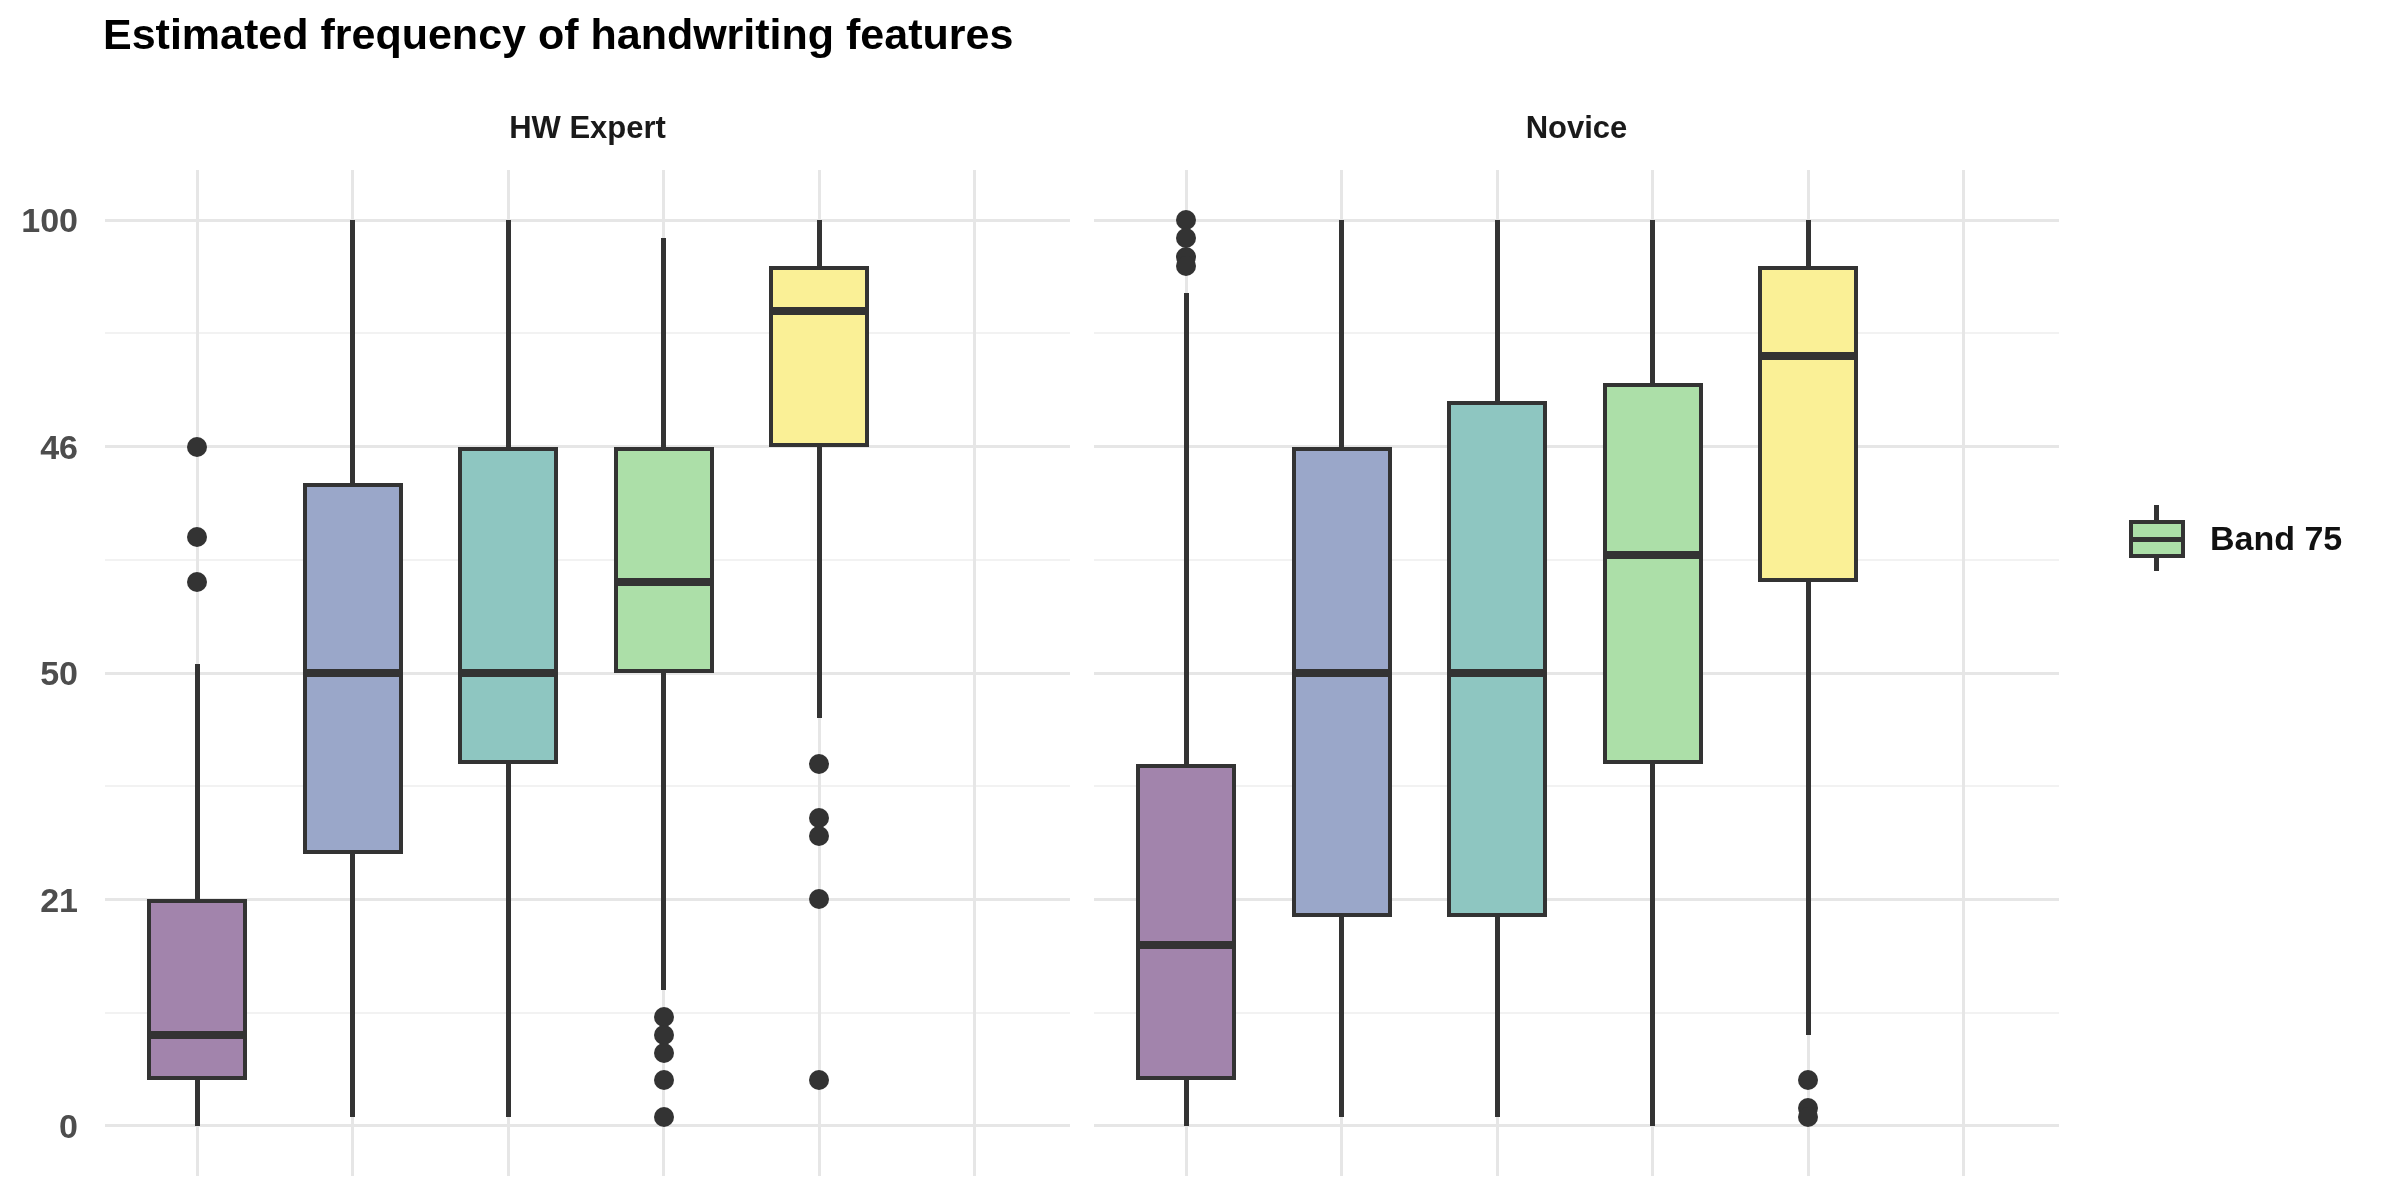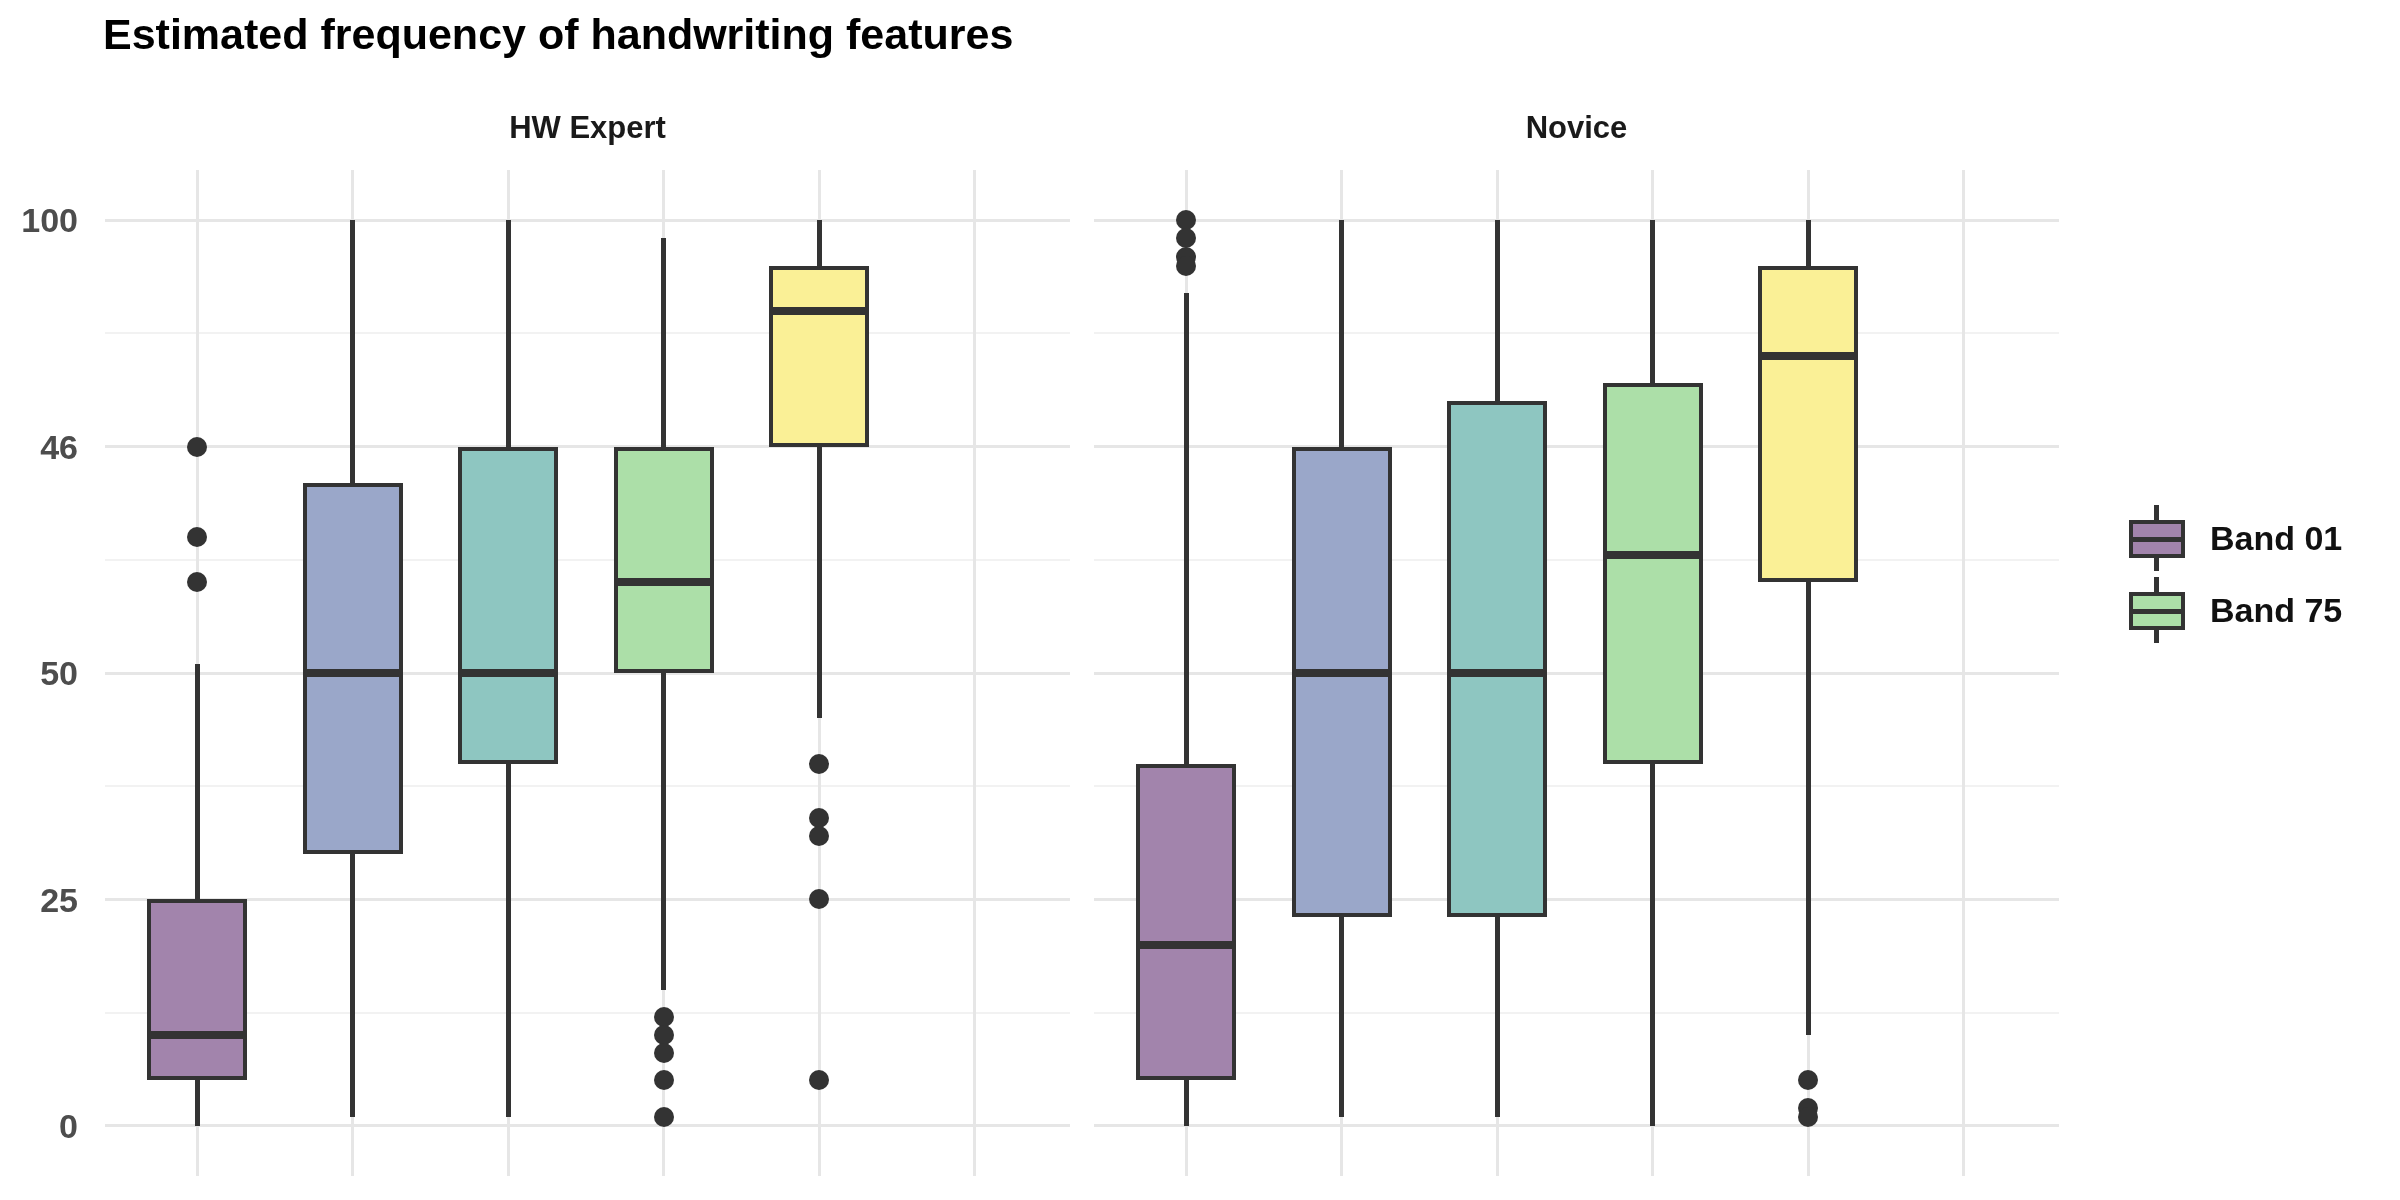--- a/index.html
+++ b/index.html
@@ -34,21 +34,21 @@
 
   <div class="chart-title">Estimated frequency of handwriting features</div>
 
   <div class="strip strip-0">HW Expert</div>
   <div class="strip strip-1">Novice</div>
 
   <div class="yaxis">
     <div class="ylab ylab-0">100</div>
     <div class="ylab ylab-1">46</div>
     <div class="ylab ylab-2">50</div>
-    <div class="ylab ylab-3">25</div>
+    <div class="ylab ylab-3">21</div>
     <div class="ylab ylab-4">0</div>
   </div>
 
   <div class="panel panel-0">
       <div style="position: absolute; left: 0px; right: 0px; height: 2px; top: 841.525px; background: rgb(242, 242, 242);"></div>
       <div style="position: absolute; left: 0px; right: 0px; height: 2px; top: 615.175px; background: rgb(242, 242, 242);"></div>
       <div style="position: absolute; left: 0px; right: 0px; height: 2px; top: 388.825px; background: rgb(242, 242, 242);"></div>
       <div style="position: absolute; left: 0px; right: 0px; height: 2px; top: 162.475px; background: rgb(242, 242, 242);"></div>
       <div style="position: absolute; left: 0px; right: 0px; height: 3px; top: 954.2px; background: rgb(230, 230, 230);"></div>
       <div style="position: absolute; left: 0px; right: 0px; height: 3px; top: 727.85px; background: rgb(230, 230, 230);"></div>
@@ -137,28 +137,20 @@
       <div style="position: absolute; left: 664px; width: 100px; top: 182.11px; height: 8px; background: rgb(51, 51, 51);"></div>
       <div style="position: absolute; width: 20px; height: 20px; border-radius: 50%; left: 704px; top: 900.43px; background: rgb(51, 51, 51);"></div>
       <div style="position: absolute; width: 20px; height: 20px; border-radius: 50%; left: 704px; top: 927.592px; background: rgb(51, 51, 51);"></div>
       <div style="position: absolute; width: 20px; height: 20px; border-radius: 50%; left: 704px; top: 936.646px; background: rgb(51, 51, 51);"></div>
     </div>
 
   <div class="legend">
       <div class="lg-row">
         <div class="lg-key">
           <div class="lg-whisker"></div>
-          <div class="lg-box" style="background: rgb(162, 132, 172);"></div>
-          <div class="lg-median"></div>
-        </div>
-        <span class="lg-label">Band 01</span>
-      </div>
-      <div class="lg-row">
-        <div class="lg-key">
-          <div class="lg-whisker"></div>
           <div class="lg-box" style="background: rgb(172, 223, 168);"></div>
           <div class="lg-median"></div>
         </div>
         <span class="lg-label">Band 75</span>
       </div>
     </div>
 
 </div>
 
 </body></html>

